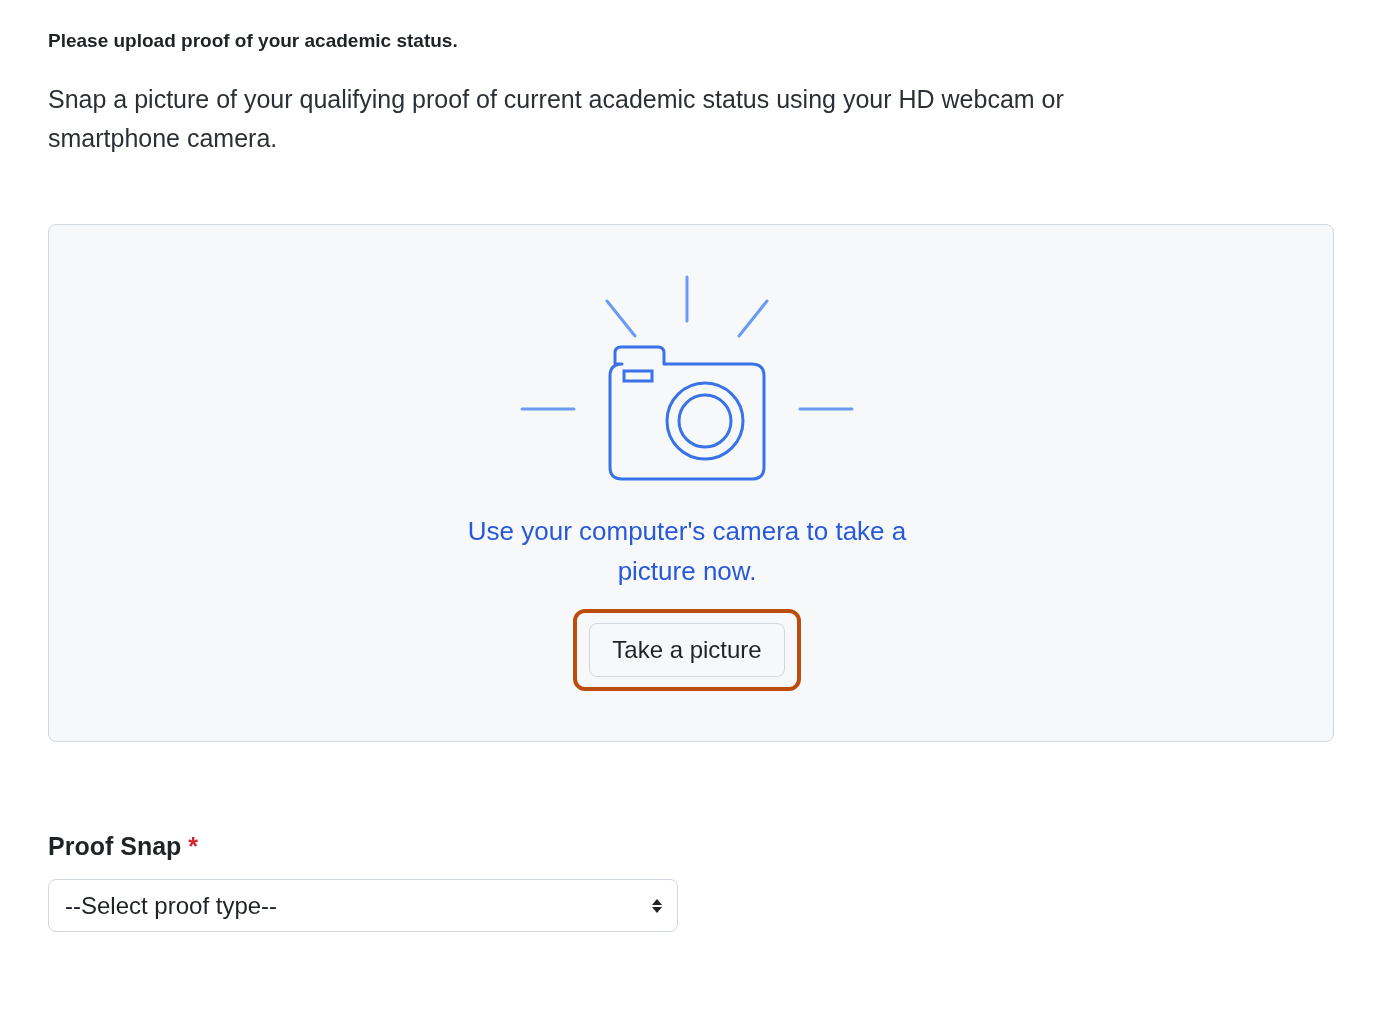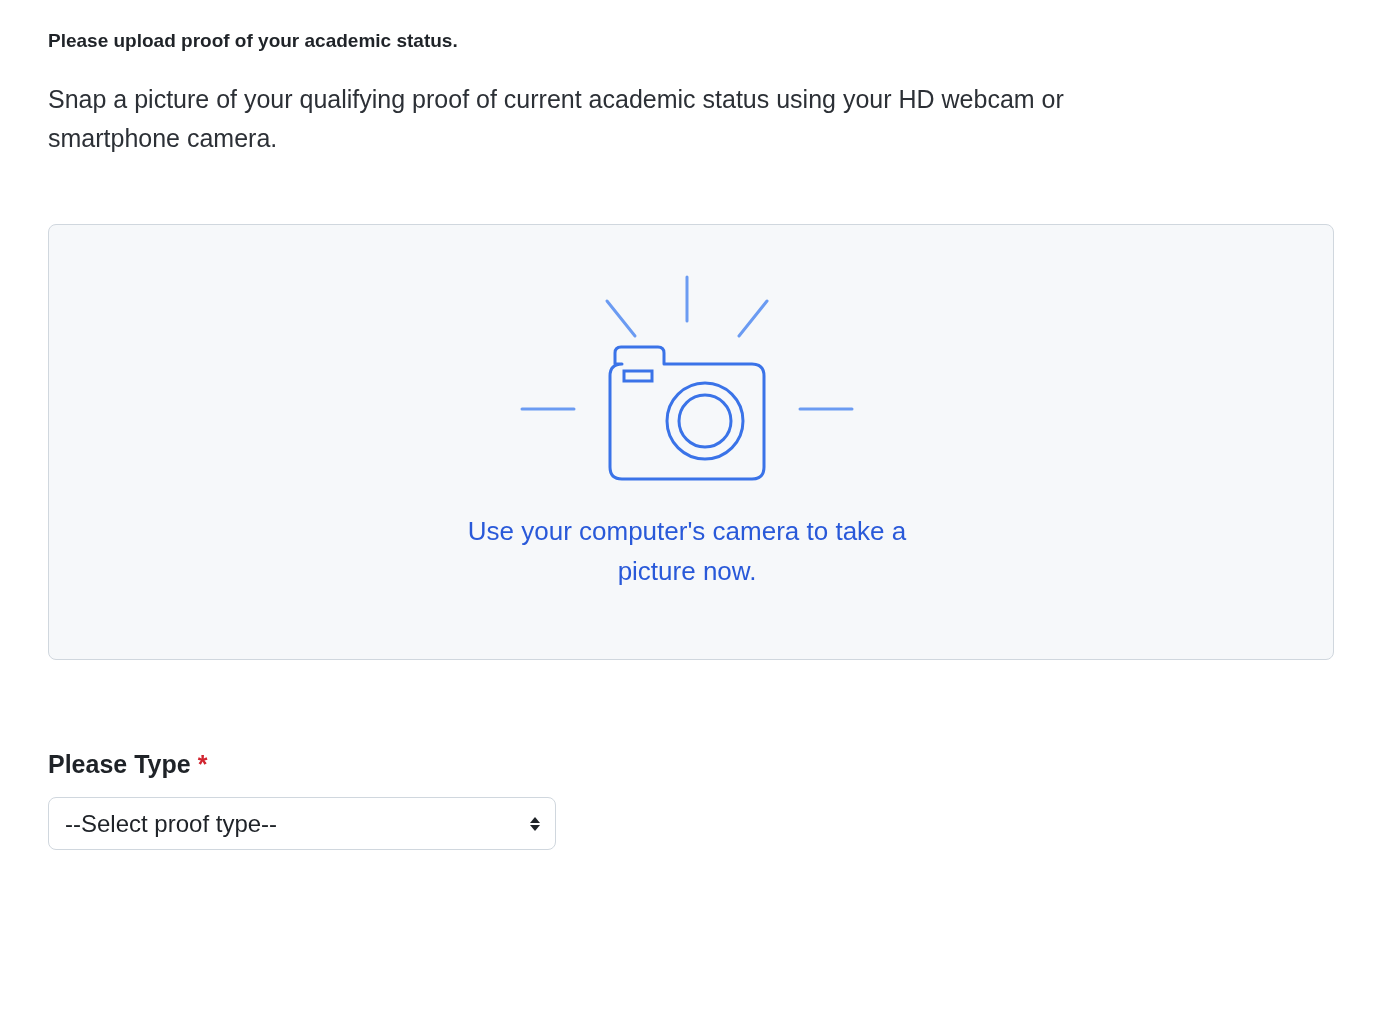--- a/index.html
+++ b/index.html
@@ -73,21 +73,21 @@
       color: #1f2328;
       margin-bottom: 18px;
       display: block;
     }
     .required-asterisk {
       color: #d1242f;
       font-weight: 600;
     }
     .select-wrap {
       position: relative;
-      width: 508px;
+      width: 630px;
     }
     .proof-select {
       font-family: inherit;
       font-size: 24px;
       color: #1f2328;
       background: #ffffff;
       border: 1px solid #d0d7de;
       border-radius: 8px;
       padding: 12px 44px 12px 16px;
       width: 100%;
@@ -155,24 +155,27 @@
       <rect x="112" y="100" width="28" height="10" fill="none" stroke="#3a73e8" stroke-width="3"></rect>
 
       <circle cx="193" cy="150" r="38" fill="none" stroke="#3a73e8" stroke-width="3"></circle>
 
       <circle cx="193" cy="150" r="26" fill="none" stroke="#3a73e8" stroke-width="3"></circle>
     </svg>
   </div>
 
   <p class="camera-prompt">Use your computer's camera to take a picture now.</p>
 
+  <div class="highlight-frame">
+    <button class="take-picture-btn">Take a picture</button>
+  </div>
 </div>
 
 <label class="field-label">
-  <span>Please Type</span>
+  <span>Proof Snap</span>
   <span class="required-asterisk">*</span>
 </label>
 
 <div class="select-wrap">
   <select class="proof-select">
     <option>--Select proof type--</option>
   </select>
   <span class="select-caret">
     <span class="caret-up"></span>
     <span class="caret-down"></span>

